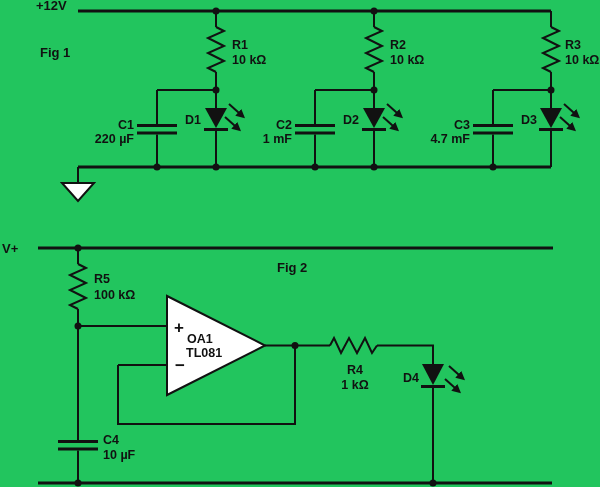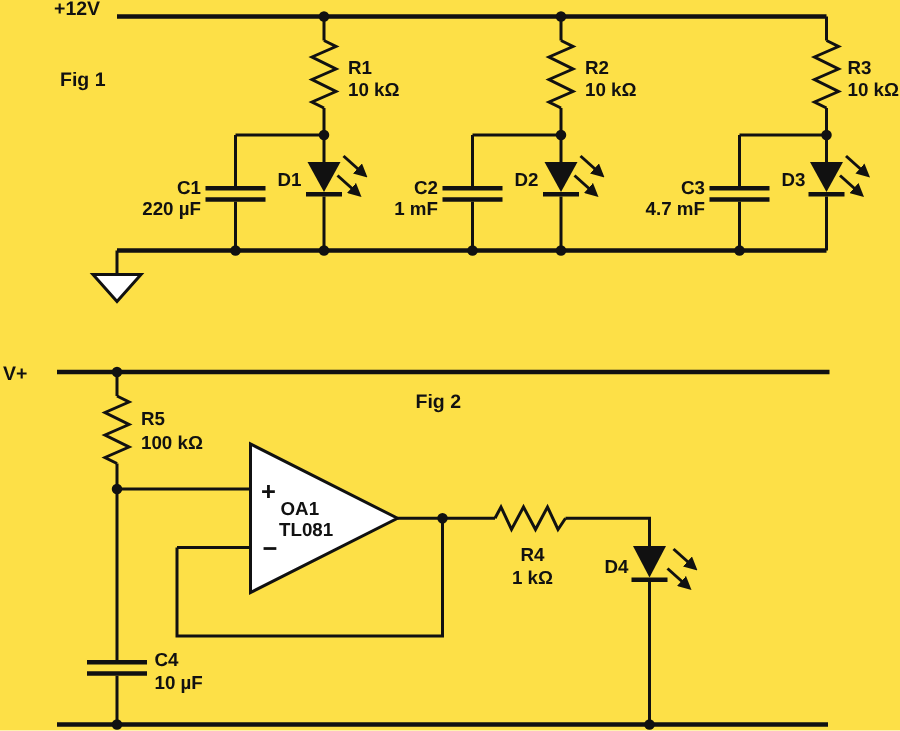--- a/index.html
+++ b/index.html
@@ -1,16 +1,16 @@
 <!DOCTYPE html>
 <html><head>
 <meta charset="utf-8">
 <style>
   html,body{margin:0;padding:0;background:#ffffff;}
-  .page{position:relative;width:600px;height:487px;background:#fde047;overflow:hidden;}
+  .page{position:relative;width:600px;height:487px;background:#22c55e;overflow:hidden;}
   svg{display:block;}
   text{font-family:"Liberation Sans","DejaVu Sans",sans-serif;font-weight:bold;fill:#111111;}
   .lbl{font-size:12.5px;}
   .big{font-size:13px;}
   .sign{font-size:17px;}
   .wire{stroke:#111111;stroke-width:2;fill:none;}
   .rail{stroke:#111111;stroke-width:3;fill:none;}
   .plate{stroke:#111111;stroke-width:3;fill:none;}
   .bar{stroke:#111111;stroke-width:3;fill:none;}
   .solid{fill:#111111;stroke:none;}

